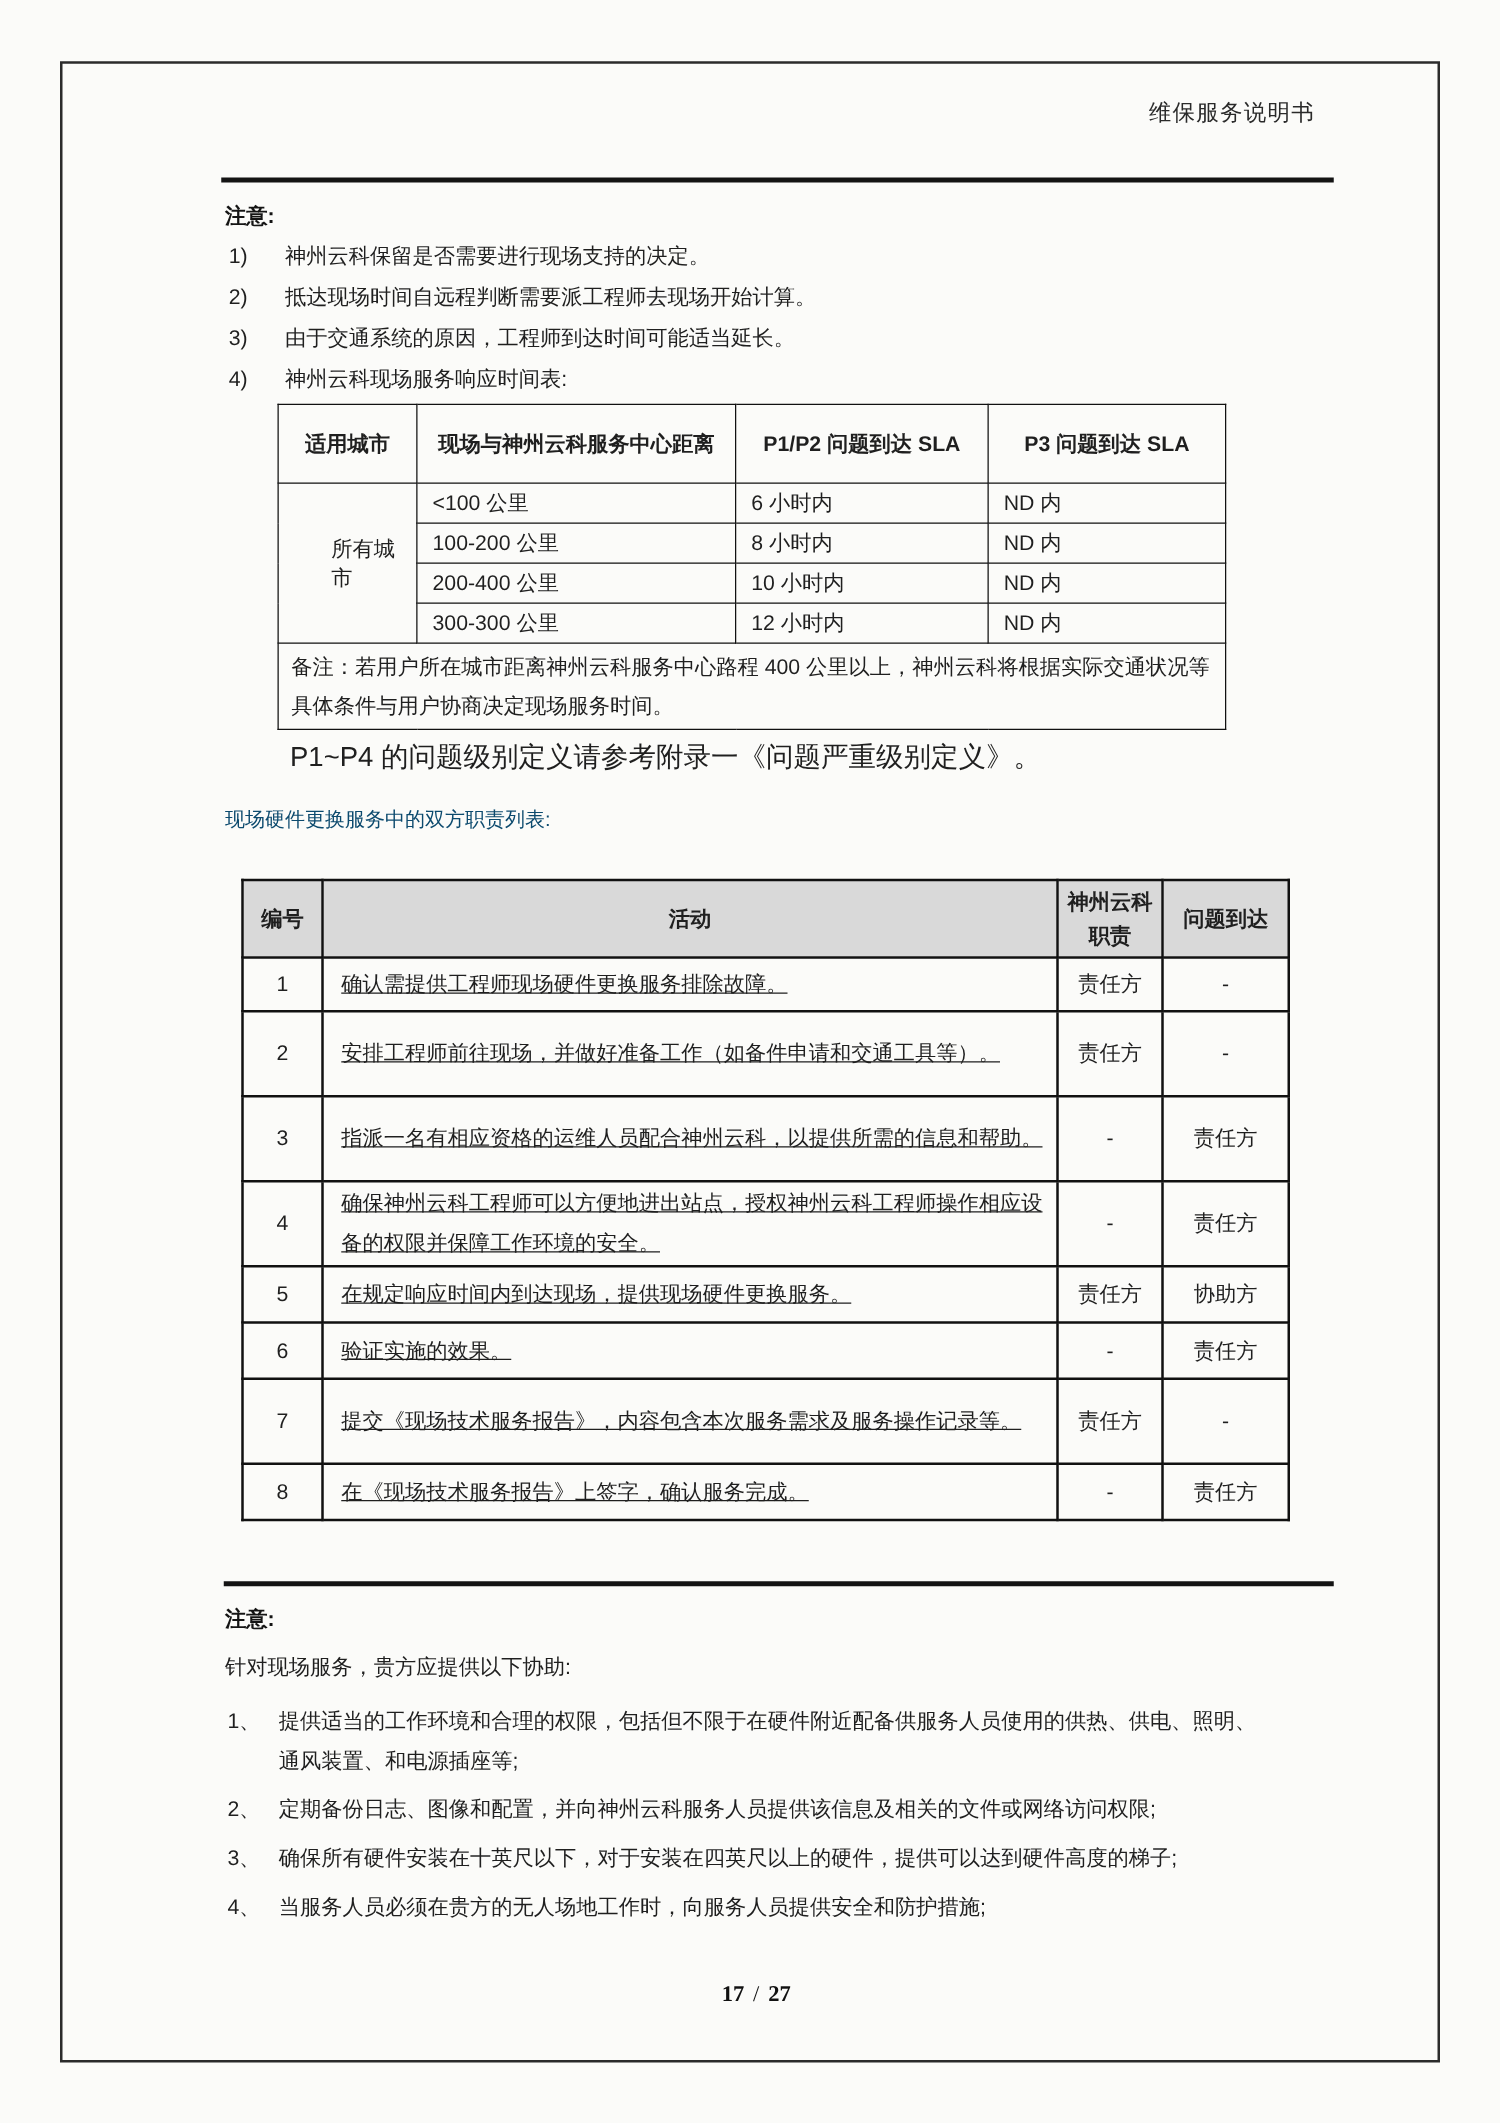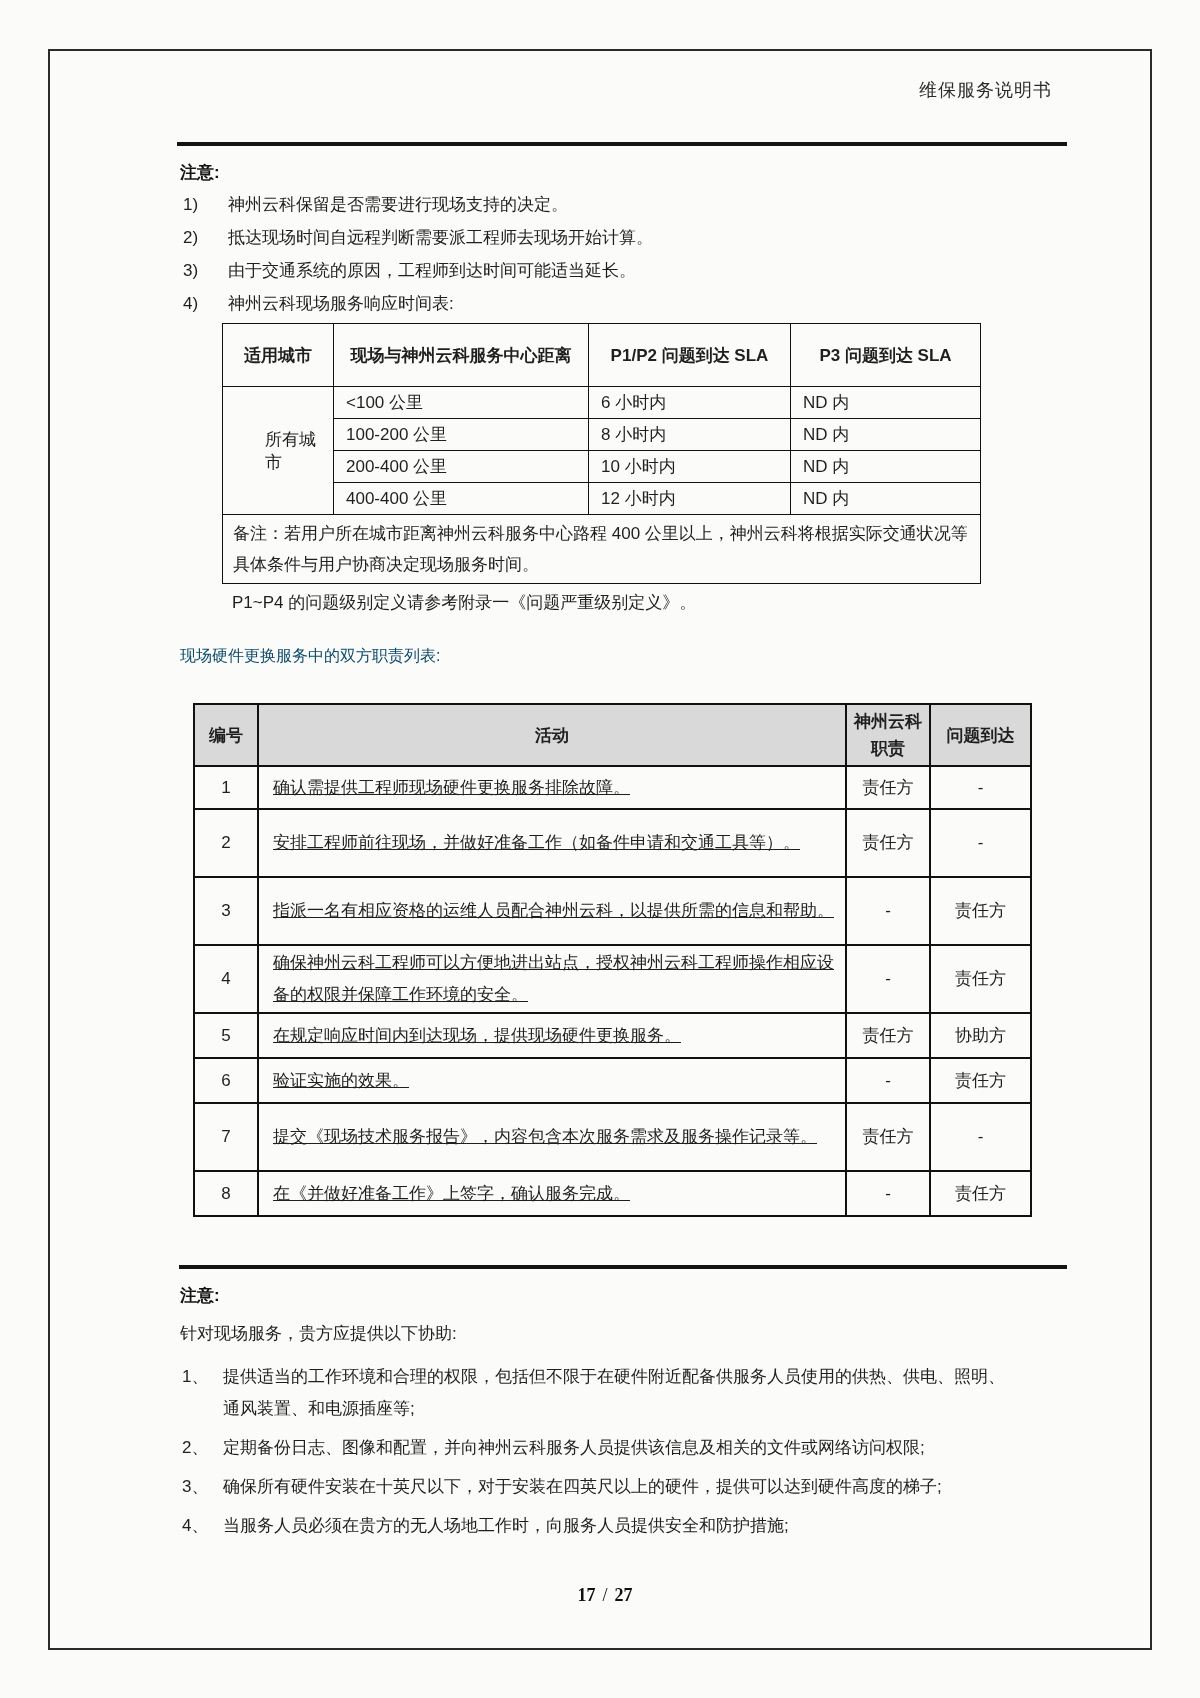--- a/index.html
+++ b/index.html
@@ -31,21 +31,21 @@
   .list1 .marker{width:45px;flex:none;}
   
   table{border-collapse:collapse;table-layout:fixed;}
   .sla{top:323px;left:222px;width:758px;font-size:17px;}
   .sla th,.sla td{border:1.5px solid #111;overflow:hidden;}
   .sla th{font-weight:bold;text-align:center;height:62px;line-height:29px;padding:0 0;}
   .sla td{padding:0 12px;}
   .sla .r{height:32px;text-align:left;}
   .sla .city{text-align:left;padding-left:42px;}
   .sla .remark td{height:64px;line-height:31px;padding:2px 10px;text-align:left;}
-  .sla-note{top:591px;left:232px;font-size:17px;}
+  .sla-note{top:591px;left:232px;font-size:22px;}
   .duty-heading{top:646px;left:180px;font-size:16px;color:#0c4a6e;}
   
   .duty{top:703px;left:193px;width:837px;font-size:17px;}
   .duty th,.duty td{border:2px solid #111;overflow:hidden;}
   .duty th{background:#d9d9d9;font-weight:bold;text-align:center;height:60px;line-height:27px;padding:0 3px;}
   .duty td{text-align:center;line-height:32px;}
   .duty td.act{text-align:left;padding:0 10px 0 14px;text-decoration:underline;}
   .h1{height:43px;} .h2{height:68px;} .h3{height:45px;}
   .n2-label{top:1284px;left:180px;}
   .n2-intro{top:1322px;left:180px;font-size:17px;}
@@ -116,21 +116,21 @@
         <td>100-200 公里</td>
         <td>8 小时内</td>
         <td>ND 内</td>
       </tr>
       <tr class="r">
         <td>200-400 公里</td>
         <td>10 小时内</td>
         <td>ND 内</td>
       </tr>
       <tr class="r">
-        <td>400-400 公里</td>
+        <td>300-300 公里</td>
         <td>12 小时内</td>
         <td>ND 内</td>
       </tr>
       <tr class="remark">
         <td colspan="4">备注：若用户所在城市距离神州云科服务中心路程 400 公里以上，神州云科将根据实际交通状况等具体条件与用户协商决定现场服务时间。</td>
       </tr>
     </tbody>
   </table>
 
   <div class="abs sla-note">P1~P4 的问题级别定义请参考附录一《问题严重级别定义》。</div>
@@ -188,21 +188,21 @@
         <td>责任方</td>
       </tr>
       <tr class="h2">
         <td>7</td>
         <td class="act">提交《现场技术服务报告》，内容包含本次服务需求及服务操作记录等。</td>
         <td>责任方</td>
         <td>-</td>
       </tr>
       <tr class="h3">
         <td>8</td>
-        <td class="act">在《并做好准备工作》上签字，确认服务完成。</td>
+        <td class="act">在《现场技术服务报告》上签字，确认服务完成。</td>
         <td>-</td>
         <td>责任方</td>
       </tr>
     </tbody>
   </table>
 
   <div class="abs rule rule-bottom"></div>
 
   <div class="abs notice-label n2-label">注意:</div>
   <div class="abs n2-intro">针对现场服务，贵方应提供以下协助:</div>

